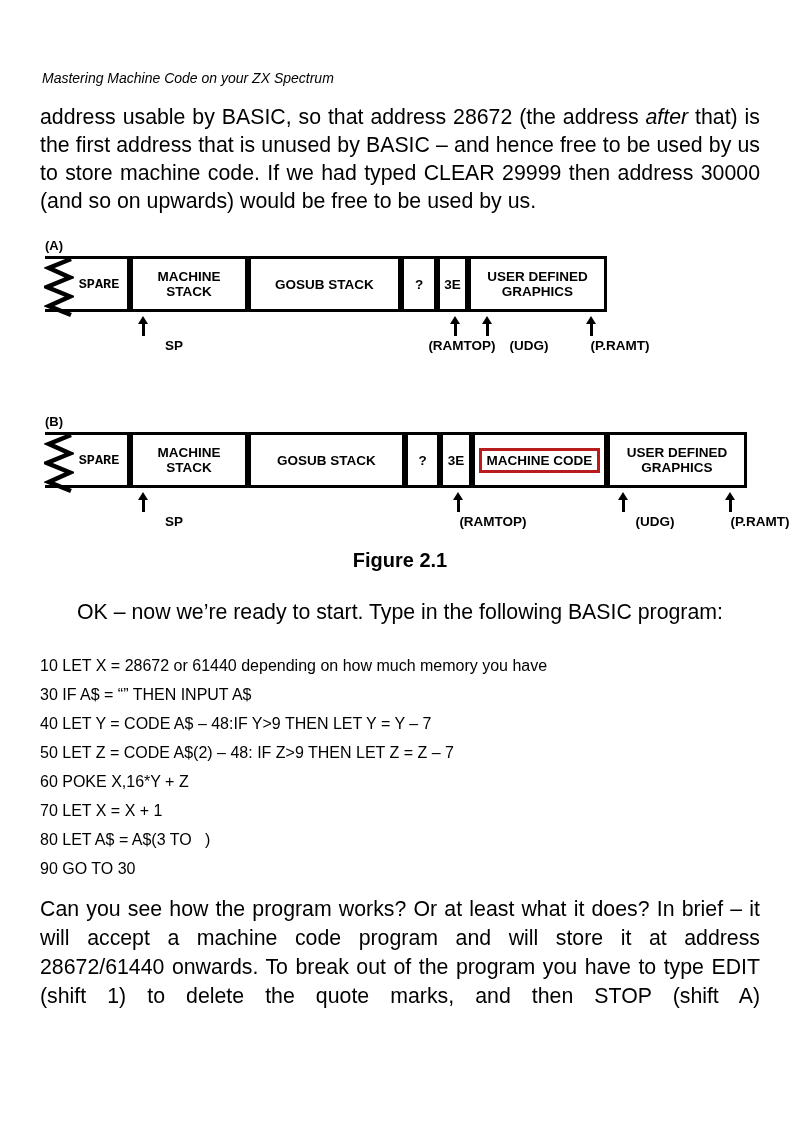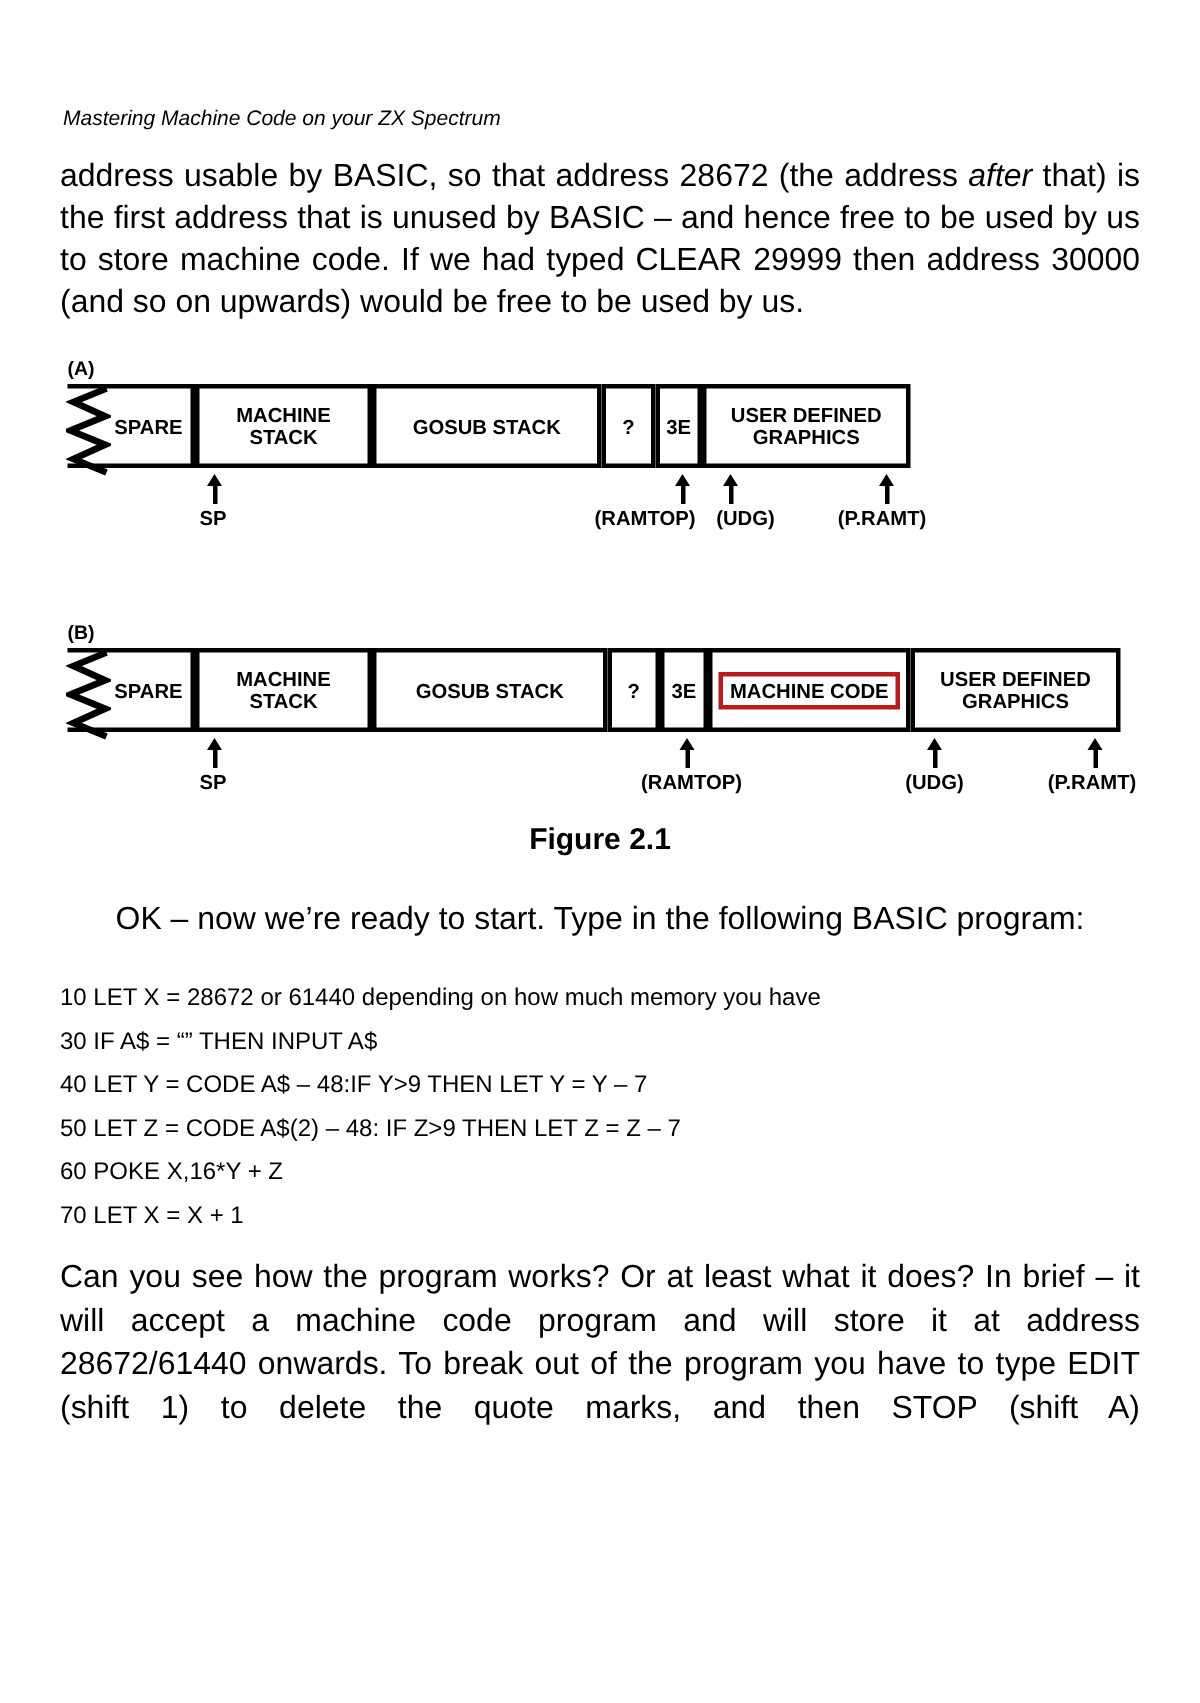--- a/index.html
+++ b/index.html
@@ -29,21 +29,21 @@
   .diagram.dgA{margin-top:23px;width:562px;}
   .diagram.dgB{margin-top:58px;width:702px;}
   .diag-label{font-weight:bold;font-size:13px;height:15px;margin:0 0 3px 0;}
   .bar{display:flex;}
   .cell{
     box-sizing:border-box;height:56px;border:3px solid #000;
     display:flex;align-items:center;justify-content:center;
     font-weight:bold;font-size:13.5px;line-height:15px;text-align:center;
     background:#fff;
   }
-  .cell.spare{border-left:none;position:relative;padding-left:26px;}
+  .cell.spare{border-left:none;position:relative;padding-left:26px;font-family:Liberation Mono, monospace;}
   .zigzag{position:absolute;left:-1px;top:-3px;}
   .dgA .c1{width:85px}.dgA .c2{width:118px}.dgA .c3{width:153px}
   .dgA .c4{width:36px}.dgA .c5{width:31px}.dgA .c6{width:139px}
   .dgB .c1{width:85px}.dgB .c2{width:118px}.dgB .c3{width:157px}
   .dgB .c4{width:35px}.dgB .c5{width:32px}.dgB .c6{width:135px}.dgB .c7{width:140px}
   .mc-box{
     display:inline-block;border:3px solid #b91c1c;padding:2px 5px;
     white-space:nowrap;
   }
   .udg-text{width:110px;}
@@ -52,21 +52,21 @@
   .pointers{position:relative;height:40px;margin-top:4px;}
   .arrow{position:absolute;top:0;transform:translateX(-50%);}
   .arrow .head{
     display:block;width:0;height:0;margin:0 auto;
     border-left:5px solid transparent;border-right:5px solid transparent;
     border-bottom:8px solid #000;
   }
   .arrow .stem{display:block;width:3px;height:12px;background:#000;margin:0 auto;}
   .plabel{
     position:absolute;top:22px;transform:translateX(-50%);
-    font-weight:bold;font-size:13.5px;white-space:nowrap;
+    font-weight:bold;font-size:13.5px;white-space:nowrap;margin-left:32px;
   }
   .dgA .ar-sp{left:98px}     .dgA .lb-sp{left:97px}
   .dgA .ar-ramtop{left:410px}.dgA .lb-ramtop{left:385px}
   .dgA .ar-udg{left:442px}   .dgA .lb-udg{left:452px}
   .dgA .ar-pramt{left:546px} .dgA .lb-pramt{left:543px}
   .dgB .ar-sp{left:98px}     .dgB .lb-sp{left:97px}
   .dgB .ar-ramtop{left:413px}.dgB .lb-ramtop{left:416px}
   .dgB .ar-udg{left:578px}   .dgB .lb-udg{left:578px}
   .dgB .ar-pramt{left:685px} .dgB .lb-pramt{left:683px}
 
@@ -186,18 +186,20 @@
 
   <p class="para no-justify ok-para">OK – now we’re ready to start. Type in the following BASIC program:</p>
 
   <div class="program">
     <div class="code-line">10 LET X = 28672 or 61440 depending on how much memory you have</div>
     <div class="code-line">30 IF A$ = “” THEN INPUT A$</div>
     <div class="code-line">40 LET Y = CODE A$ – 48:IF Y&gt;9 THEN LET Y = Y – 7</div>
     <div class="code-line">50 LET Z = CODE A$(2) – 48: IF Z&gt;9 THEN LET Z = Z – 7</div>
     <div class="code-line">60 POKE X,16*Y + Z</div>
     <div class="code-line">70 LET X = X + 1</div>
+    <div class="code-line">80 LET A$ = A$(3 TO   )</div>
+    <div class="code-line">90 GO TO 30</div>
   </div>
 
   <p class="para justify-last closing">Can you see how the program works? Or at least what it does? In brief – it will accept a machine code program and will store it at address 28672/61440 onwards. To break out of the program you have to type EDIT (shift 1) to delete the quote marks, and then STOP (shift A)</p>
 
 
 </div>
 
 </body></html>

